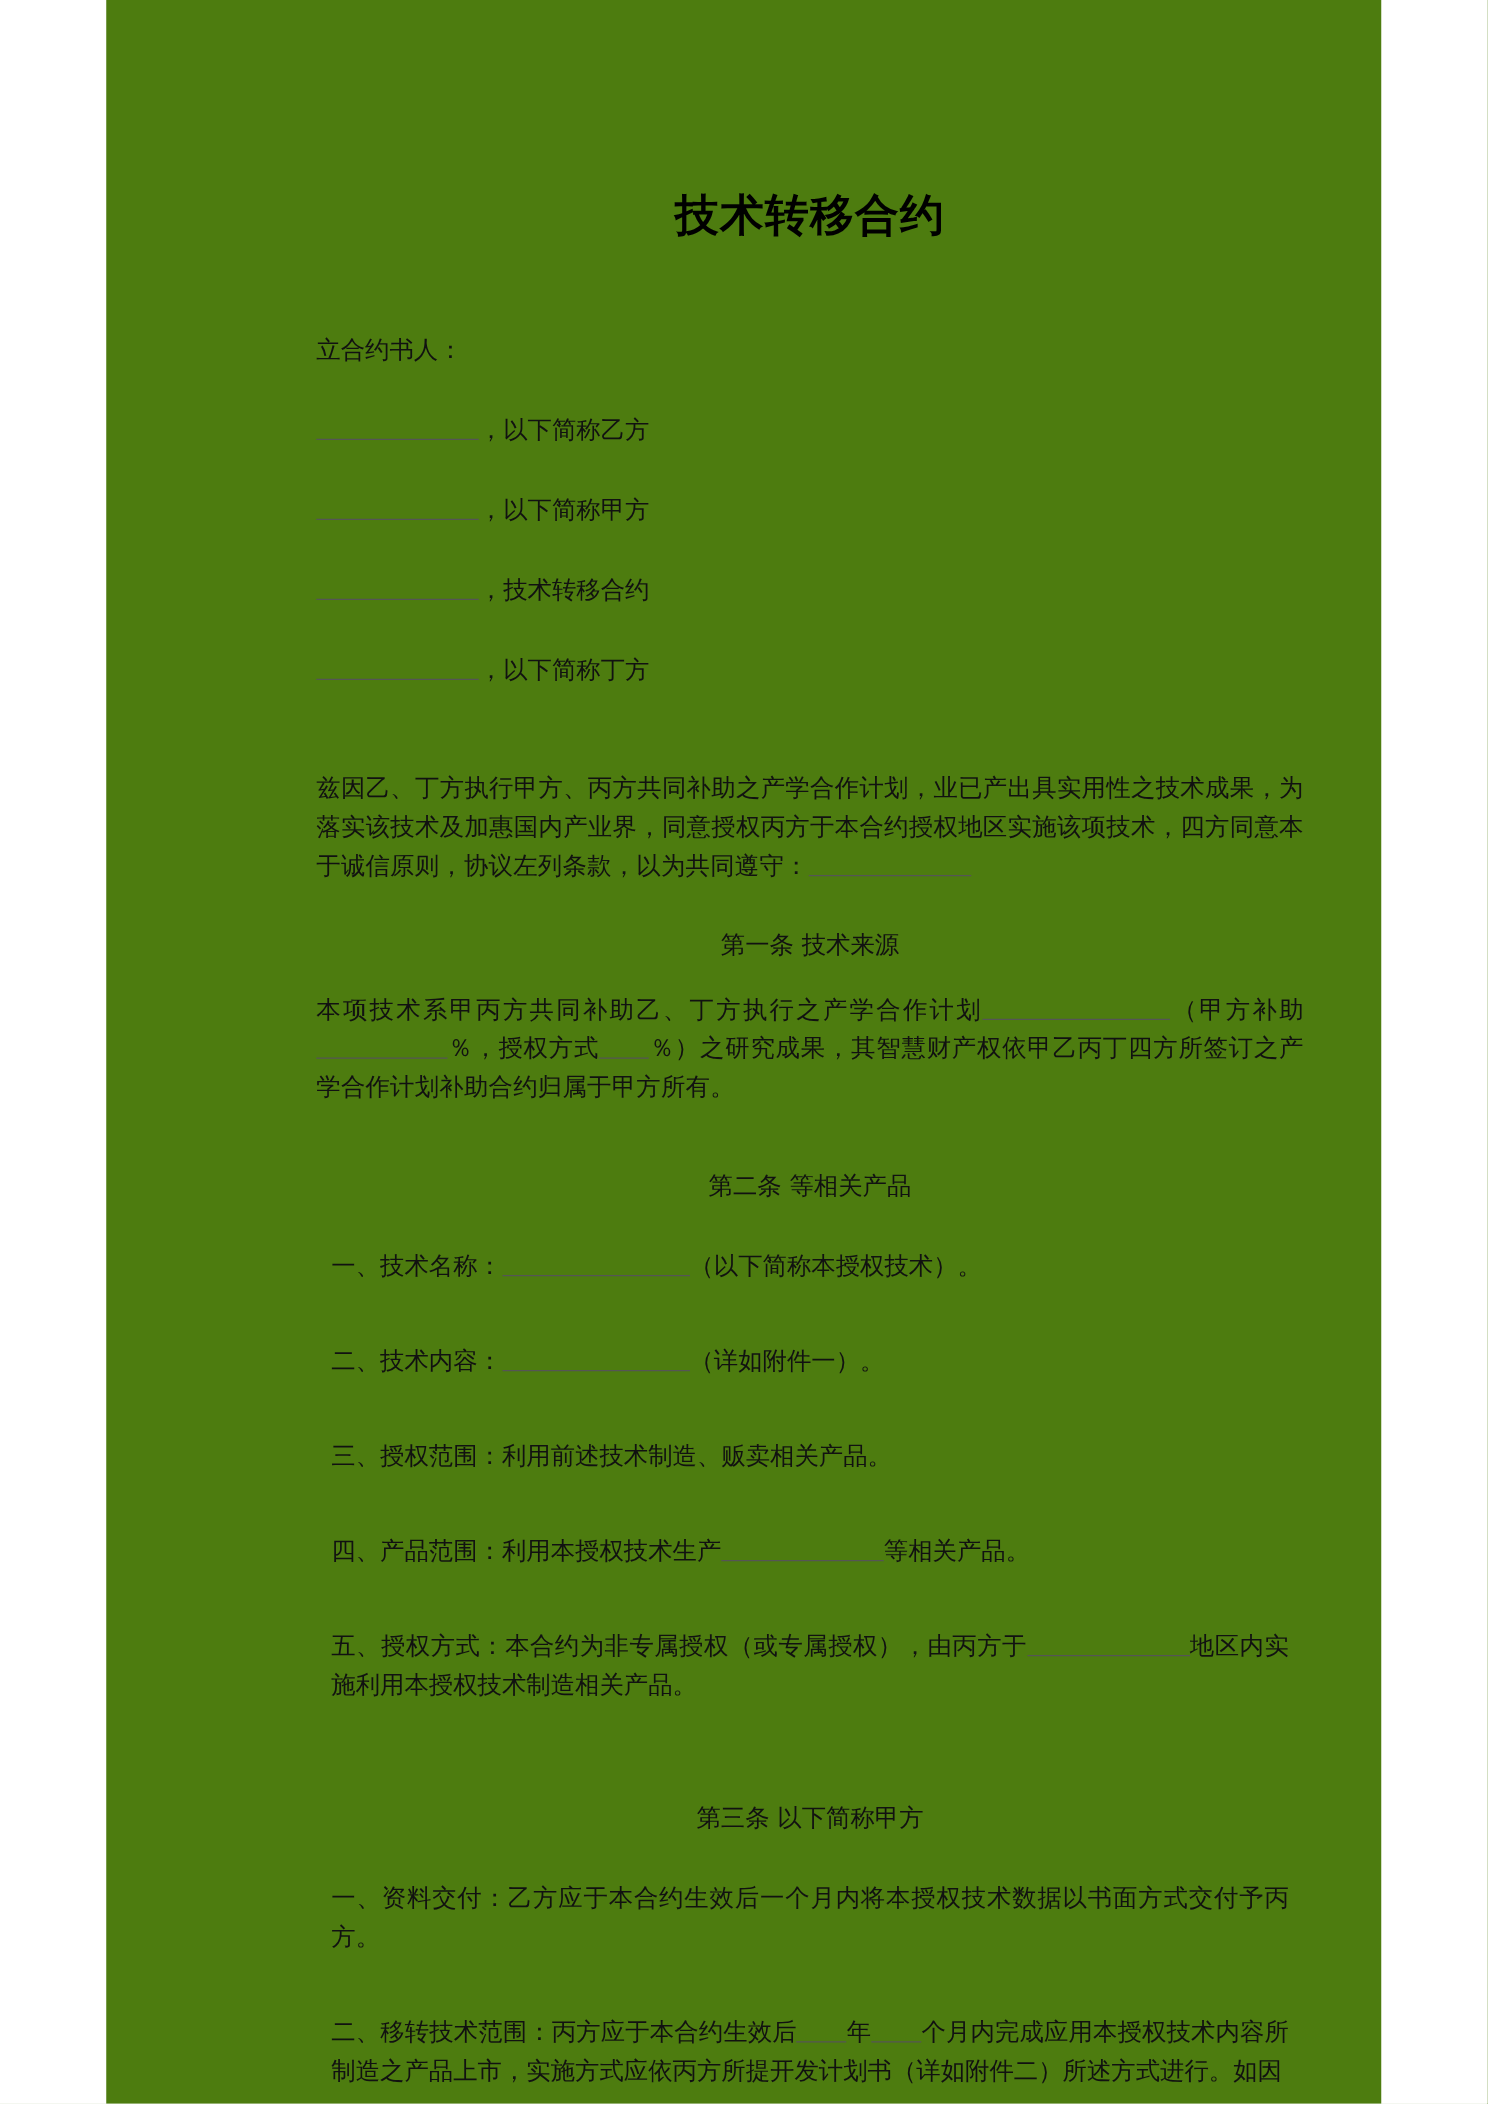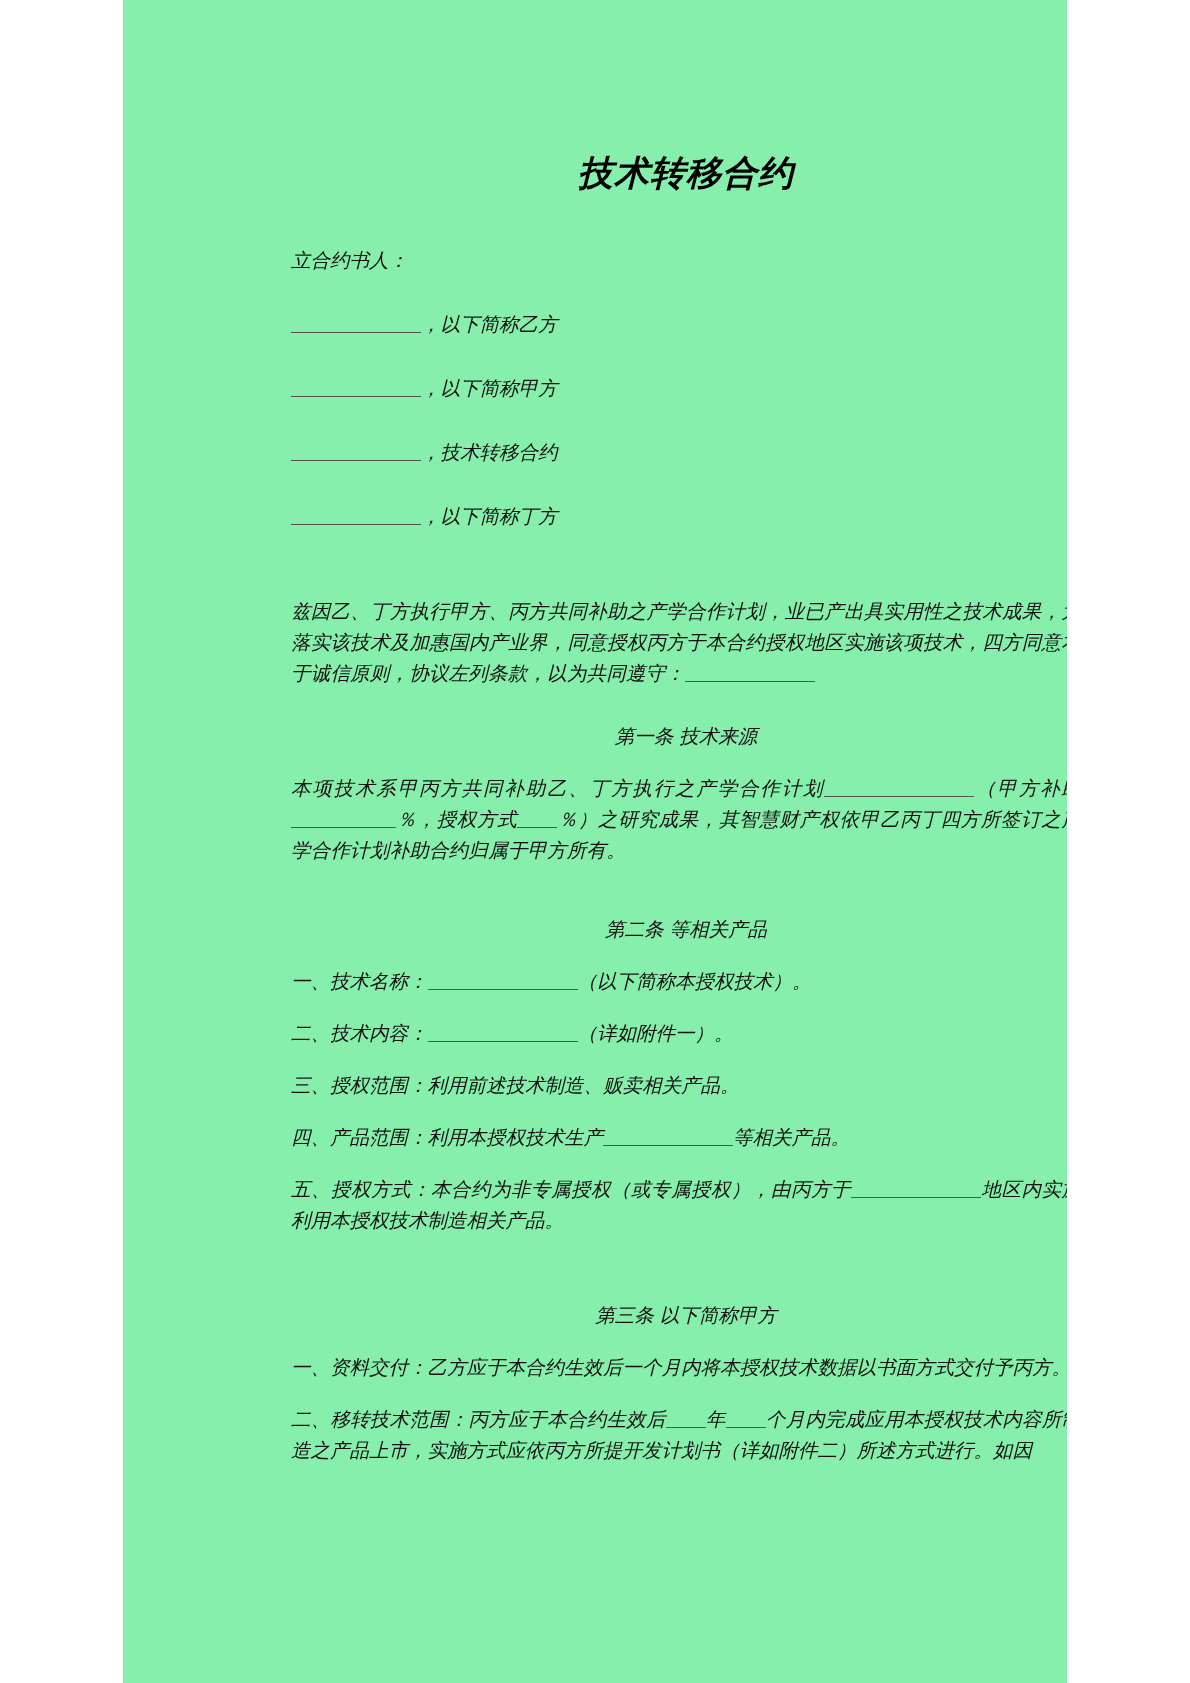--- a/index.html
+++ b/index.html
@@ -6,28 +6,27 @@
     margin: 0;
     padding: 0;
     background: #ffffff;
   }
   body {
     font-family: "DejaVu Serif", "Liberation Serif", serif;
     color: #000000;
   }
   .page {
     position: relative;
-    width: 944px;
+    width: 1020px;
     height: 1683px;
     margin: 0 auto;
-    background: #86efac;
+    background: #4d7c0f;
     box-sizing: border-box;
     padding: 0;
     overflow: hidden;
-    font-style: italic;
   }
   .content {
     position: absolute;
     left: 168px;
     top: 0;
     width: 790px;
   }
   .doc-title {
     text-align: center;
     font-family: "DejaVu Sans", "Liberation Sans", sans-serif;
@@ -46,21 +45,21 @@
     text-align: justify;
     color: #111;
     letter-spacing: 0.2px;
   }
   .party-line {
     font-size: 19.5px;
     line-height: 31px;
     margin-top: 33px;
     color: #111;
   }
-  .party-line.first { margin-top: 51px; }
+  .party-line.first { margin-top: 70px; }
   .blank {
     display: inline-block;
     border-bottom: 1px solid #555;
     vertical-align: baseline;
     height: 1.05em;
     margin-bottom: -2px;
   }
   .b-party { width: 130px; }
   .b-sm   { width: 40px; }
   .b-md   { width: 105px; }
@@ -73,21 +72,21 @@
   .clause-head {
     font-size: 19.5px;
     line-height: 31px;
     margin: 0;
     color: #111;
     text-align: center;
   }
   .item {
     font-size: 19.5px;
     line-height: 31px;
-    margin: 0;
+    margin: 12px;
     text-align: justify;
     color: #111;
   }
 </style>
 </head>
 <body>
 
 <div class="page">
   <div class="content">
 

